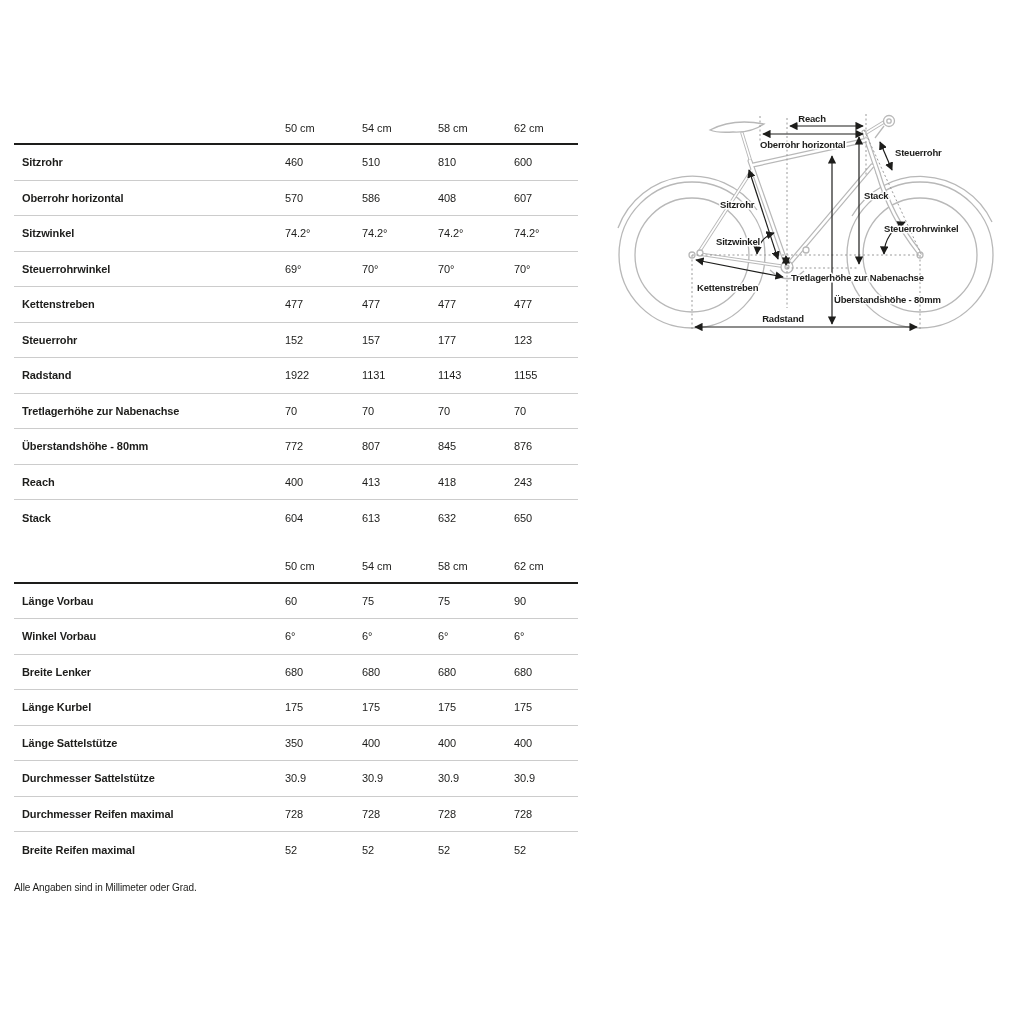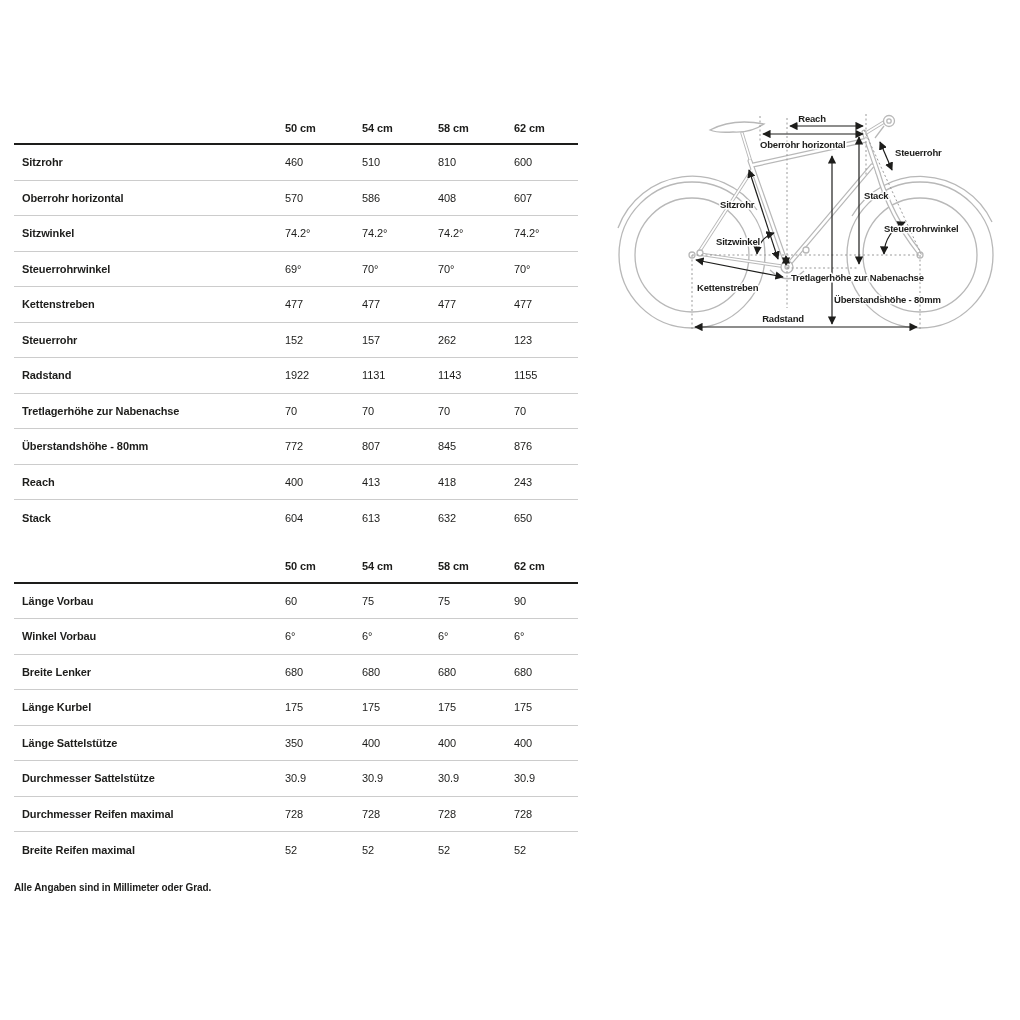--- a/index.html
+++ b/index.html
@@ -9,30 +9,30 @@
     font-family: "Liberation Sans", sans-serif; color: #1d1d1b;
   }
   .page { position: absolute; inset: 0; background: #fff; }
 
   
   .geo-table { position: absolute; left: 14px; top: 112px; width: 564px; font-size: 11px; letter-spacing: -0.1px; }
   .thead {
     display: grid; grid-template-columns: 271px 77px 76px 76px 64px;
     height: 33px; align-items: center; border-bottom: 2px solid #1d1d1b;
   }
-  .thead .hcell { font-weight: 700; }
+  .thead .hcell { font-weight: 400; }
   .trow {
     display: grid; grid-template-columns: 271px 77px 76px 76px 64px;
     height: 35.5px; align-items: center; border-bottom: 1px solid #cccccc;
   }
   .trows .trow:last-child { border-bottom: none; }
   .tlabel { font-weight: 700; padding-left: 8px; }
   .tcell { font-weight: 400; }
   .sec2 .thead { margin-top: 15px; }
-  .footnote { margin-top: 14px; font-size: 10px; font-weight: 700; color: #1d1d1b; }
+  .footnote { margin-top: 14px; font-size: 10px; font-weight: 400; color: #1d1d1b; }
 
   
   .diagram { position: absolute; left: 615px; top: 95px; width: 400px; height: 250px; }
   .bike { stroke: #b8b8b8; fill: none; stroke-width: 1.3; }
   .tube { stroke: #b8b8b8; fill: none; stroke-width: 5; stroke-linecap: round; }
   .tube-in { stroke: #ffffff; fill: none; stroke-width: 2.6; stroke-linecap: round; }
   .thin-tube { stroke: #b8b8b8; fill: none; stroke-width: 3.4; stroke-linecap: round; }
   .thin-in { stroke: #ffffff; fill: none; stroke-width: 1.6; stroke-linecap: round; }
   .part { stroke: #b8b8b8; fill: #ffffff; stroke-width: 1.3; }
   .dot { stroke: #9a9a9a; fill: none; stroke-width: 1; stroke-dasharray: 2 2.5; }
@@ -91,21 +91,21 @@
             <span class="tlabel">Kettenstreben</span>
             <span class="tcell">477</span>
             <span class="tcell">477</span>
             <span class="tcell">477</span>
             <span class="tcell">477</span>
           </div>
           <div class="trow">
             <span class="tlabel">Steuerrohr</span>
             <span class="tcell">152</span>
             <span class="tcell">157</span>
-            <span class="tcell">262</span>
+            <span class="tcell">177</span>
             <span class="tcell">123</span>
           </div>
           <div class="trow">
             <span class="tlabel">Radstand</span>
             <span class="tcell">1922</span>
             <span class="tcell">1131</span>
             <span class="tcell">1143</span>
             <span class="tcell">1155</span>
           </div>
           <div class="trow">

